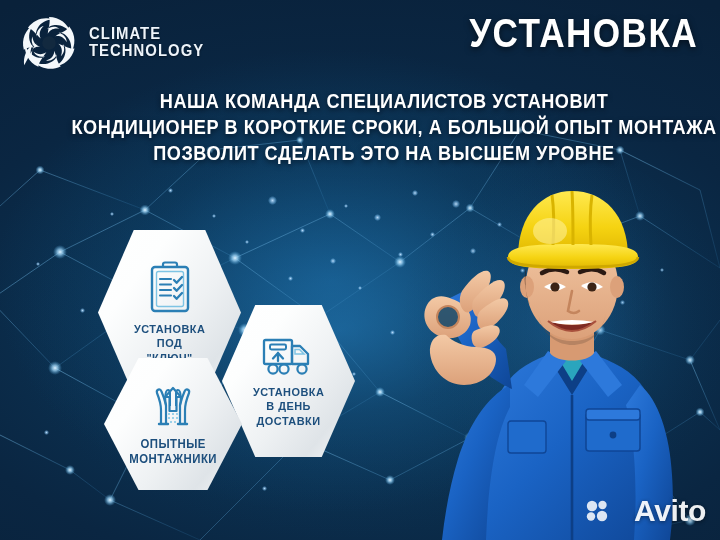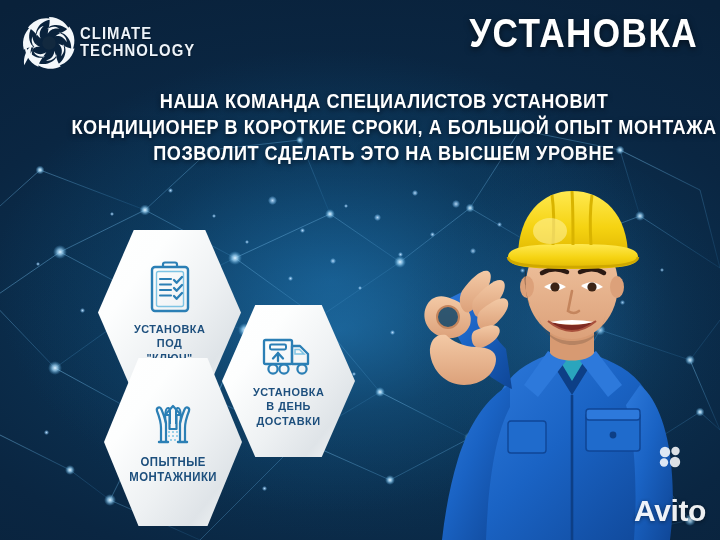--- a/index.html
+++ b/index.html
@@ -17,21 +17,21 @@
       linear-gradient(160deg, #12283d 0%, #0c2b46 35%, #0a2740 70%, #081d30 100%);
   }
   
   .plexus { position:absolute; inset:0; }
   .bokeh { position:absolute; inset:0; }
   .bokeh i {
     position:absolute; border-radius:50%;
     background:radial-gradient(circle, rgba(190,225,255,0.95) 0%, rgba(130,195,245,0.45) 45%, rgba(90,160,220,0) 72%);
   }
   
-  #logo { position:absolute; left:18px; top:12px; display:flex; align-items:center; }
+  #logo { position:absolute; left:18px; top:12px; display:flex; align-items:center; gap:9px; }
   #logo .mark { width:62px; height:62px; flex:none; }
   #logo .words {
     color:#eef4fa; line-height:1.04; letter-spacing:1.1px;
     font-size:16px; font-weight:700;
     text-transform:uppercase;
     transform:scaleX(0.93); transform-origin:left center;
     text-shadow:0 1px 2px rgba(0,0,0,.45);
   }
   
   #headline-title {
@@ -61,32 +61,31 @@
     filter:drop-shadow(0 3px 9px rgba(0,10,25,.55));
   }
   .hex .ico { display:block; }
   .hex .cap {
     text-align:center; color:#1d4f7d; font-weight:700;
     letter-spacing:.5px; line-height:1.22; text-transform:uppercase;
     transform:scaleX(0.95);
   }
   #hex-turnkey   { left:98px;  top:230px; width:143px; height:165px; }
   #hex-delivery  { left:222px; top:305px; width:133px; height:152px; }
-  #hex-installers{ left:104px; top:358px; width:138px; height:168px; }
+  #hex-installers{ left:104px; top:358px; width:138px; height:132px; }
   #hex-turnkey   .cap { font-size:11.5px; margin-top:8px; }
   #hex-delivery  .cap { font-size:11.5px; margin-top:7px; }
   #hex-installers .cap{ font-size:12px;  margin-top:9px; }
   
   #worker { position:absolute; right:0; bottom:0; width:330px; height:395px; }
   
   #avito {
     position:absolute; right:14px; bottom:12px;
     display:flex; align-items:center; gap:24px;
     opacity:.93;
-    flex-direction:column;
   }
   #avito .txt {
     color:#ffffff; font-size:30px; font-weight:700; letter-spacing:-.4px;
     text-shadow:0 1px 4px rgba(0,0,0,.5);
   }
 </style>
 </head>
 <body>
 
 <div id="stage">

